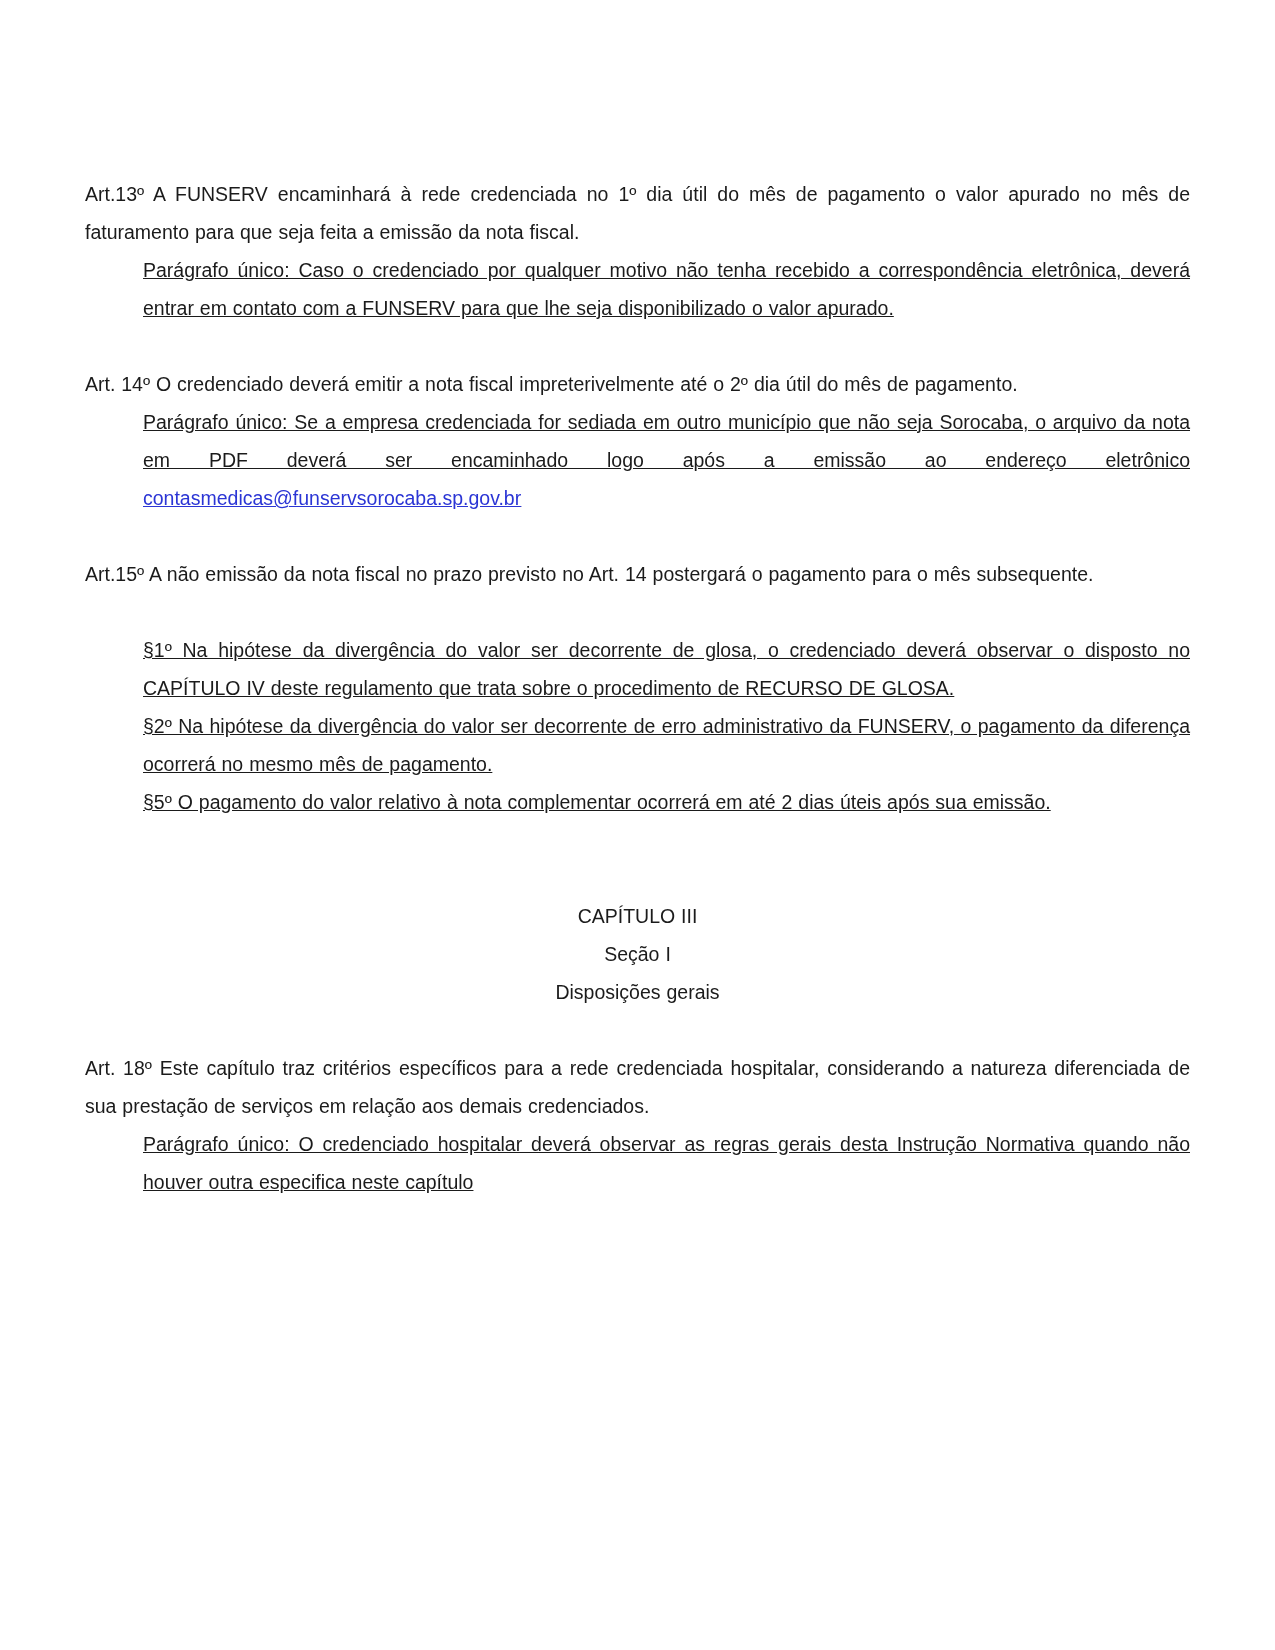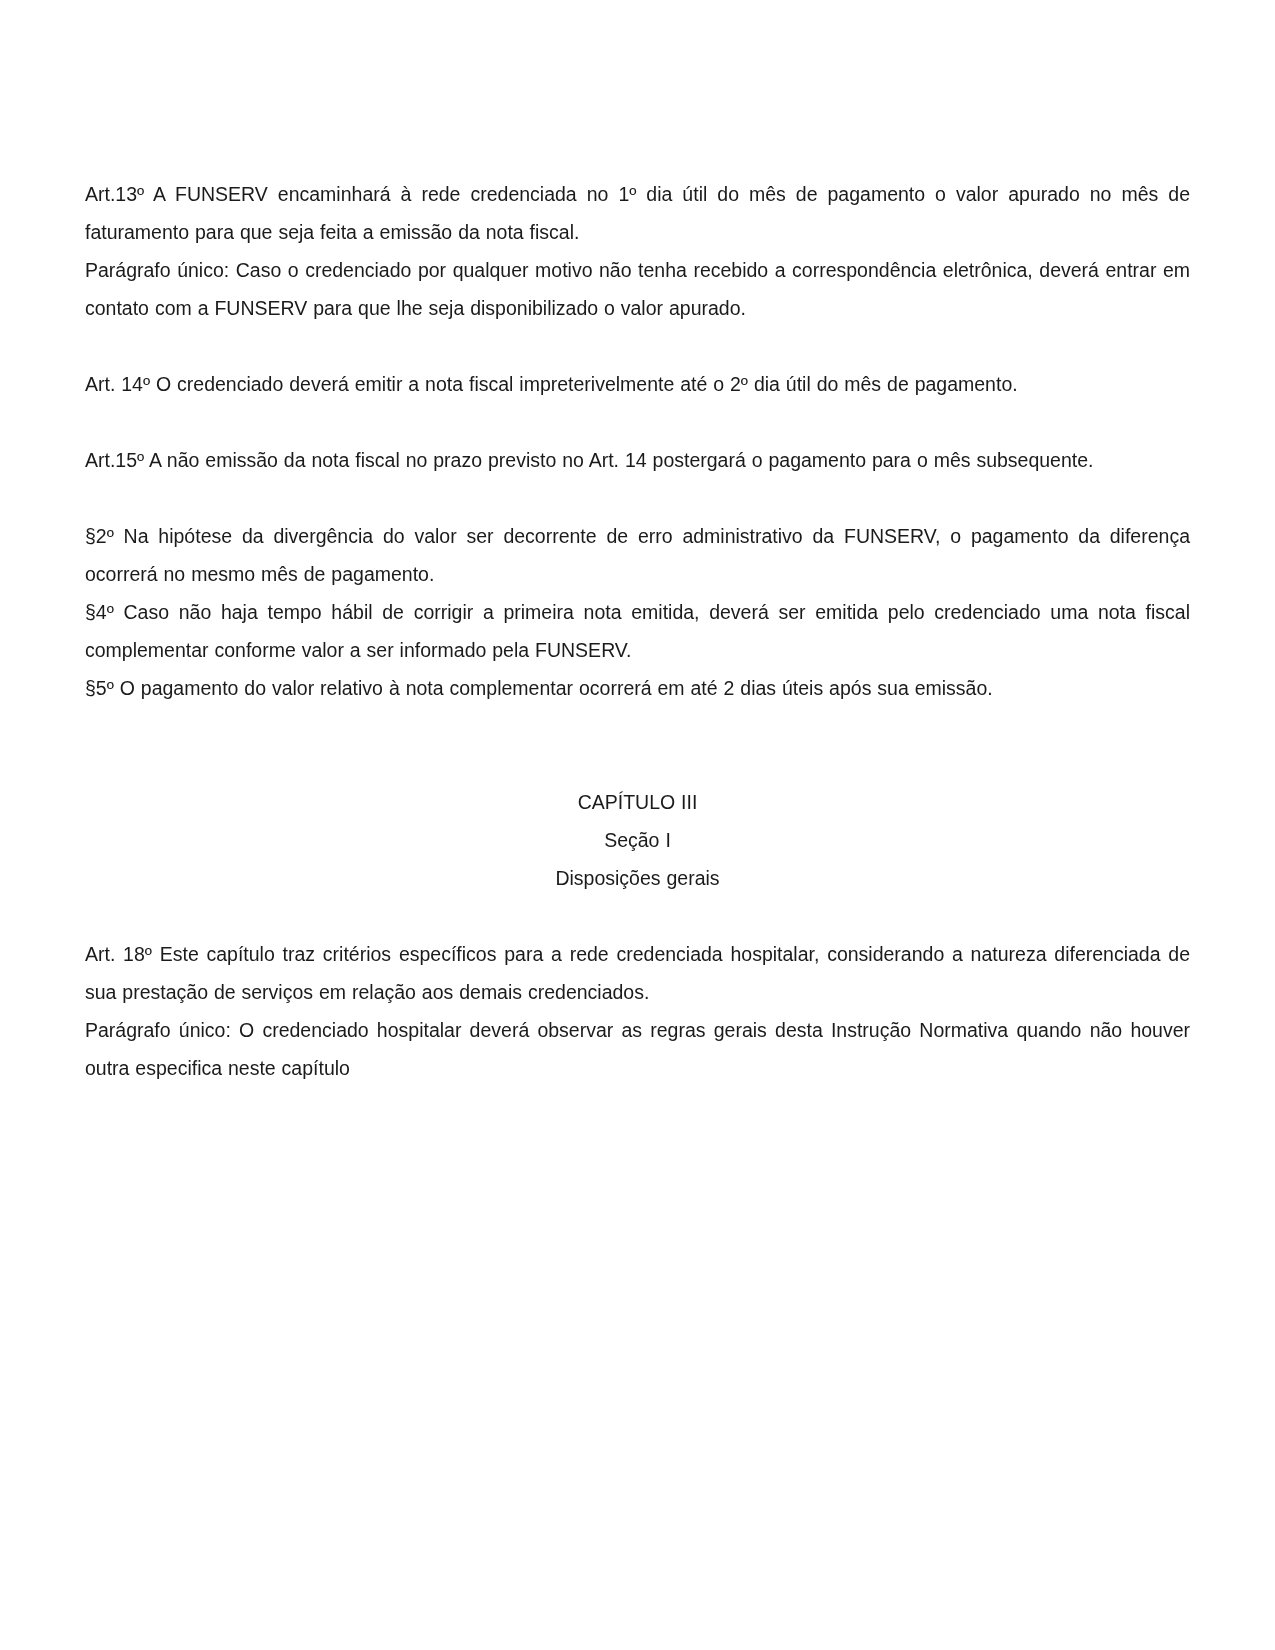--- a/index.html
+++ b/index.html
@@ -21,20 +21,22 @@
     padding: 175px 85px 0 85px;
   }
   .para {
     margin: 0;
     font-size: 19.5px;
     line-height: 38px;
     text-align: justify;
     word-spacing: 0.5px;
   }
   .para.indent {
+    margin-left: 58px;
+    text-decoration: underline;
   }
   .para.center {
     text-align: center;
   }
   .spacer {
     height: 38px;
   }
   .email-link {
     color: var(--link-color, #2b35d5);
     text-decoration: underline;
@@ -45,29 +47,30 @@
 <body>
 
 <div class="doc-page">
 
   <p class="para">Art.13º A FUNSERV encaminhará à rede credenciada no 1º dia útil do mês de pagamento o valor apurado no mês de faturamento para que seja feita a emissão da nota fiscal.</p>
   <p class="para indent">Parágrafo único: Caso o credenciado por qualquer motivo não tenha recebido a correspondência eletrônica, deverá entrar em contato com a FUNSERV para que lhe seja disponibilizado o valor apurado.</p>
 
   <div class="spacer"></div>
 
   <p class="para">Art. 14º O credenciado deverá emitir a nota fiscal impreterivelmente até o 2º dia útil do mês de pagamento.</p>
+  <p class="para indent"><span>Parágrafo único: Se a empresa credenciada for sediada em outro município que não seja Sorocaba, o arquivo da nota em PDF deverá ser encaminhado logo após a emissão ao endereço eletrônico </span><a class="email-link">contasmedicas@funservsorocaba.sp.gov.br</a></p>
 
   <div class="spacer"></div>
 
   <p class="para">Art.15º A não emissão da nota fiscal no prazo previsto no Art. 14 postergará o pagamento para o mês subsequente.</p>
 
   <div class="spacer"></div>
 
+  <p class="para indent">§1º Na hipótese da divergência do valor ser decorrente de glosa, o credenciado deverá observar o disposto no CAPÍTULO IV deste regulamento que trata sobre o procedimento de RECURSO DE GLOSA.</p>
   <p class="para indent">§2º Na hipótese da divergência do valor ser decorrente de erro administrativo da FUNSERV, o pagamento da diferença ocorrerá no mesmo mês de pagamento.</p>
-  <p class="para indent">§4º Caso não haja tempo hábil de corrigir a primeira nota emitida, deverá ser emitida pelo credenciado uma nota fiscal complementar conforme valor a ser informado pela FUNSERV.</p>
   <p class="para indent">§5º O pagamento do valor relativo à nota complementar ocorrerá em até 2 dias úteis após sua emissão.</p>
 
   <div class="spacer"></div>
 
 
   <div class="spacer"></div>
 
   <p class="para center">CAPÍTULO III</p>
   <p class="para center">Seção I</p>
   <p class="para center">Disposições gerais</p>

